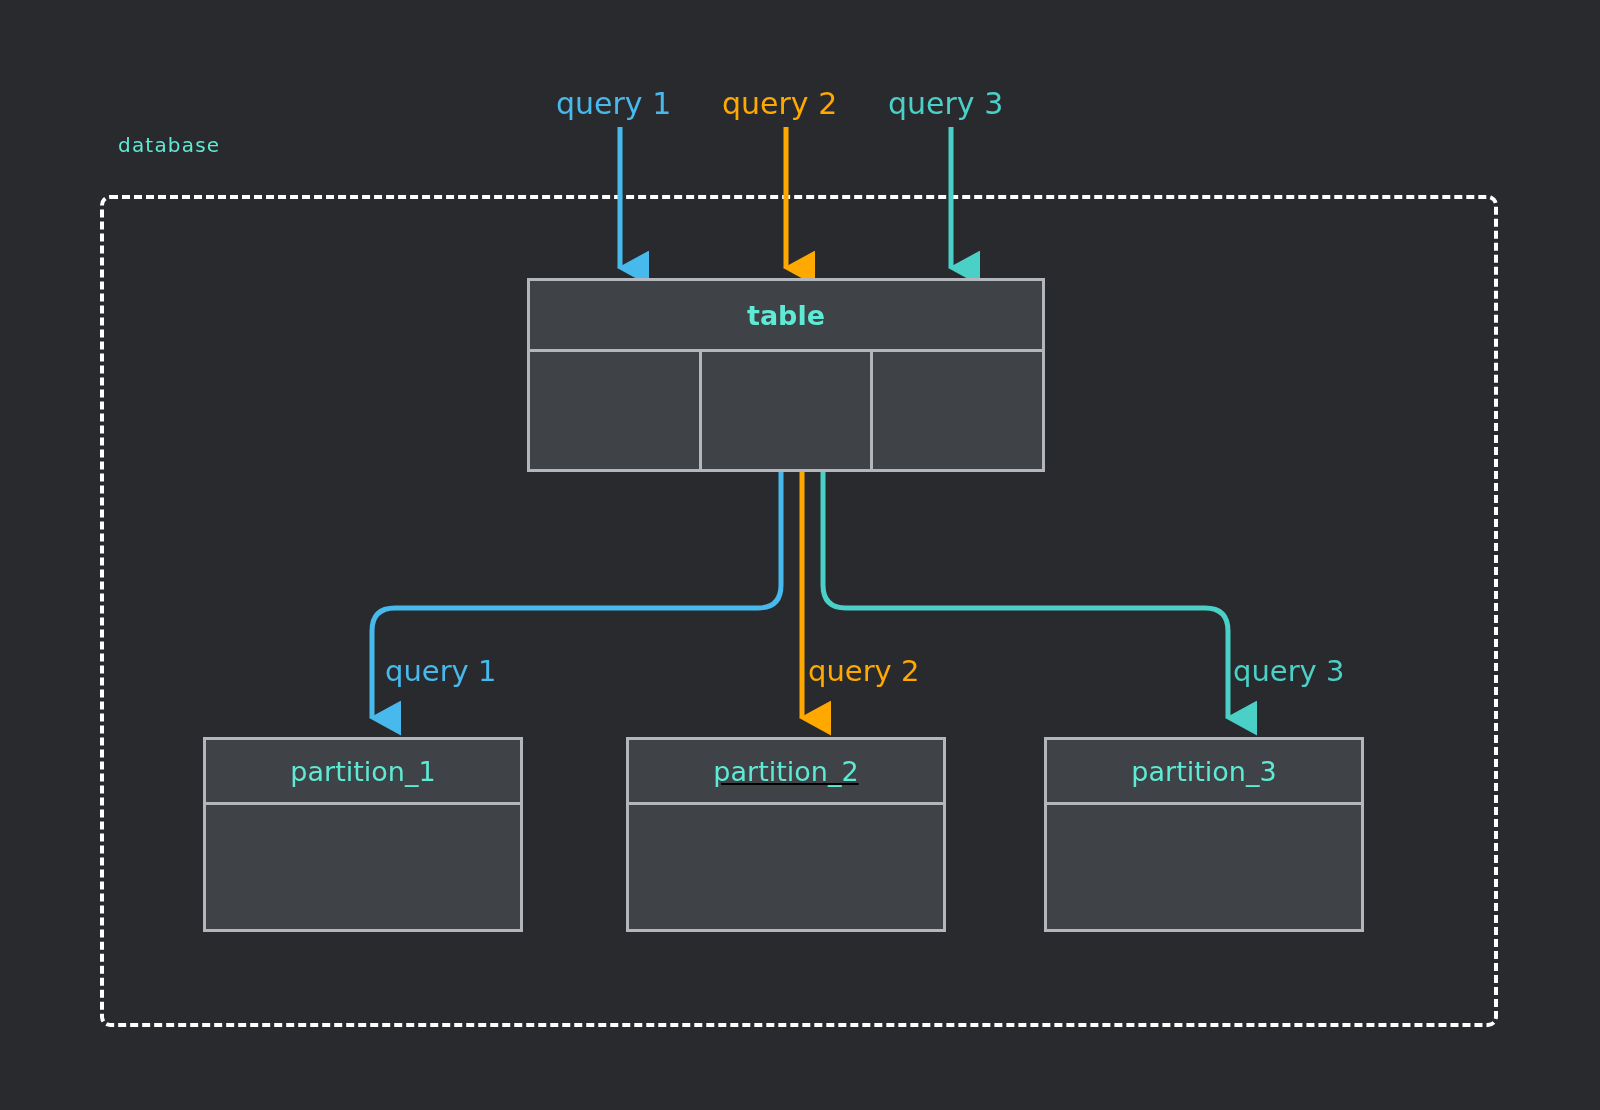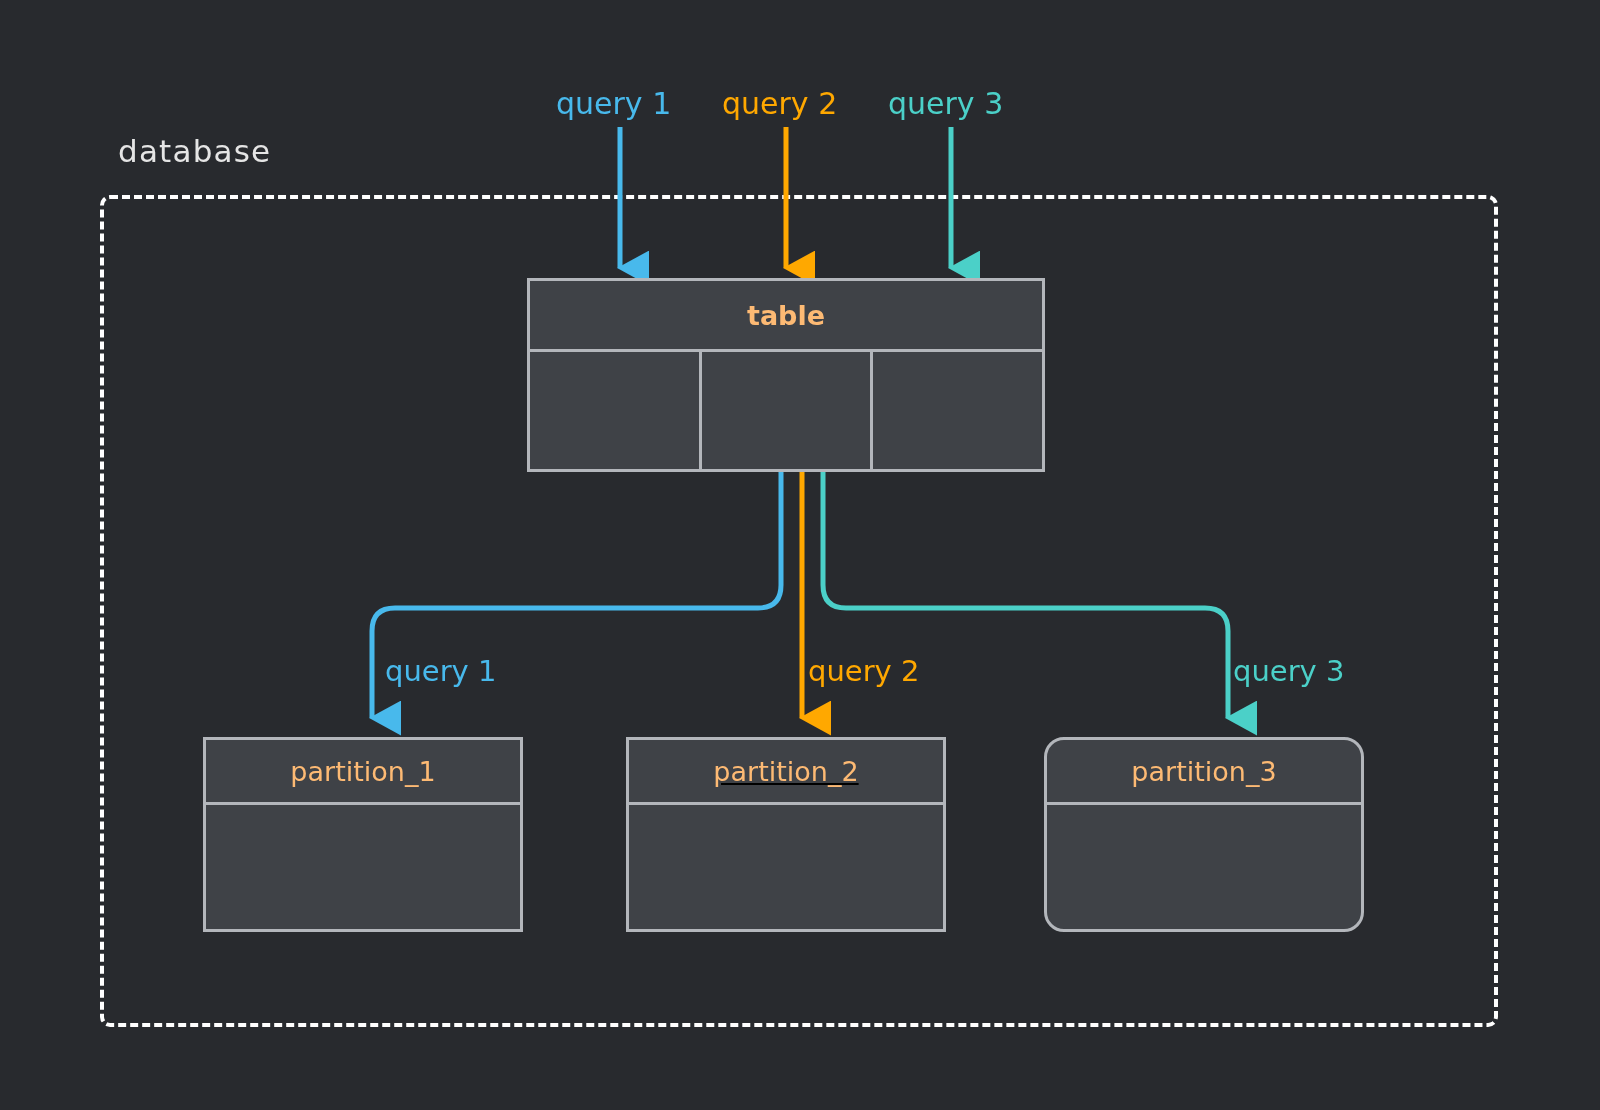--- a/index.html
+++ b/index.html
@@ -23,36 +23,36 @@
     width: 1398px;
     height: 832px;
     border: 4px dashed #ffffff;
     border-radius: 10px;
     box-sizing: border-box;
   }
   .db-label {
     position: absolute;
     left: 118px;
     top: 133px;
-    font-size: 31px;
-    color: #e5e5e5;
+    font-size: 20px;
+    color: #5eead4;
     letter-spacing: 1.2px;
     white-space: nowrap;
   }
   
   .ent {
     position: absolute;
     box-sizing: border-box;
     border: 3px solid #b3b6bb;
     background: #3f4247;
   }
   .ent .hdr {
     box-sizing: border-box;
     border-bottom: 3px solid #b3b6bb;
-    color: #fdba74;
+    color: #5eead4;
     font-size: 27px;
     font-weight: bold;
     display: flex;
     align-items: center;
     justify-content: center;
     width: 100%;
   }
   .ent .body {
     display: flex;
     width: 100%;
@@ -79,21 +79,21 @@
 
   
   .partition {
     width: 320px;
     height: 195px;
   }
   .partition .hdr { height: 65px; font-weight: normal; font-size: 27px; }
   .partition .body { height: 124px; }
   #partition-1 { left: 203px; top: 737px; }
   #partition-2 { left: 626px; top: 737px; text-decoration: underline; }
-  #partition-3 { left: 1044px; top: 737px; border-radius: 20px; }
+  #partition-3 { left: 1044px; top: 737px; }
 
   
   .edge-label {
     position: absolute;
     font-size: 29px;
     font-weight: normal;
     white-space: nowrap;
   }
   .top-label { font-size: 30px; }
 

